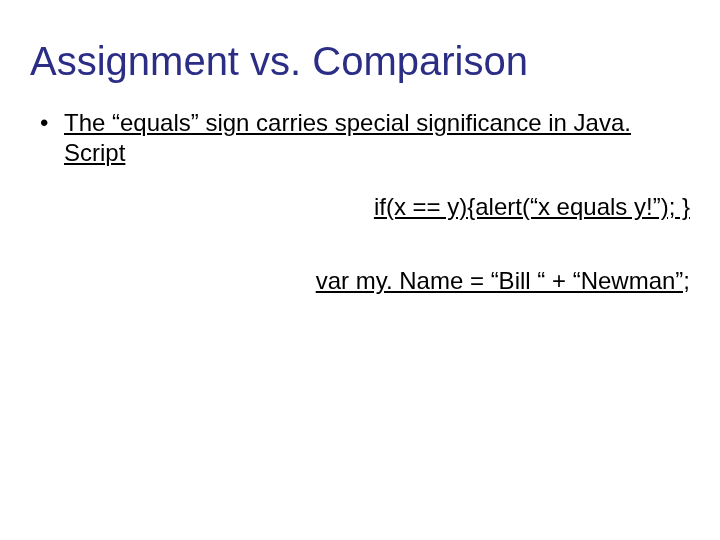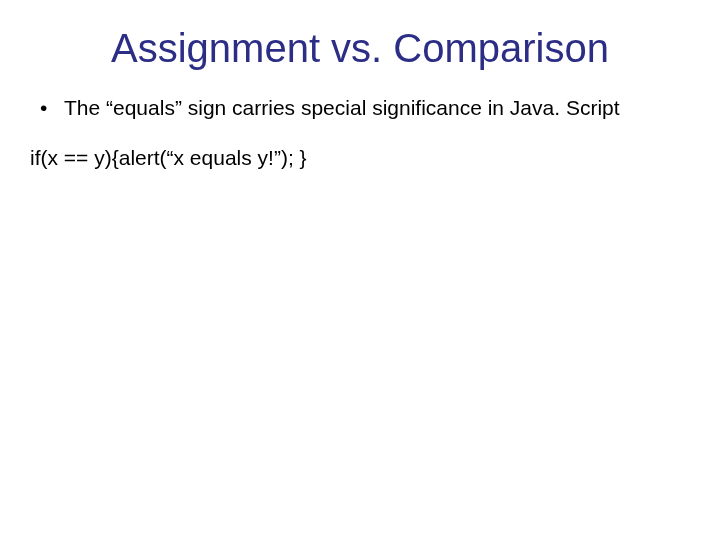--- a/index.html
+++ b/index.html
@@ -1,23 +1,23 @@
 <!DOCTYPE html>
 <html><head>
 <meta charset="utf-8">
 <style>
   * { margin: 0; padding: 0; box-sizing: border-box; }
   html, body { width: 720px; height: 540px; background: #fff; font-family: Arial, Helvetica, sans-serif; color: #000; }
   .slide { width: 720px; height: 540px; padding: 20px 30px 20px 30px; }
-  .title { color: #2c2e86; font-size: 40px; text-align: center; margin-top: 6px; margin-bottom: 24px; font-weight: 400; }
-  .body { font-size: 21px; line-height: 1.25; }
+  .title { color: #2c2e86; font-size: 40px; text-align: left; margin-top: 19px; margin-bottom: 24px; font-weight: 400; }
+  .body { font-size: 24px; line-height: 1.25; text-decoration: underline; }
   ul.bullets { list-style: none; padding-left: 0; margin: 0; }
   ul.bullets > li { position: relative; padding-left: 34px; margin-bottom: 2px; }
   ul.bullets > li::before { content: "•"; position: absolute; left: 10px; top: 0; }
-  .para { margin: 0; }
+  .para { margin: 0; text-align: right; }
   .spacer { height: 22px; }
   .spacer2 { height: 24px; }
 </style>
 </head>
 <body>
 
 <div class="slide">
   <h1 class="title">Assignment vs. Comparison</h1>
 
   <div class="body">
@@ -27,17 +27,18 @@
 
     <div class="spacer"></div>
 
     <p class="para">if(x == y){alert(“x equals y!”); }</p>
 
     <div class="spacer"></div>
 
 
     <div class="spacer"></div>
 
+    <p class="para">var my. Name = “Bill “ + “Newman”;</p>
 
     <div class="spacer2"></div>
 
   </div>
 </div>
 
 </body></html>

